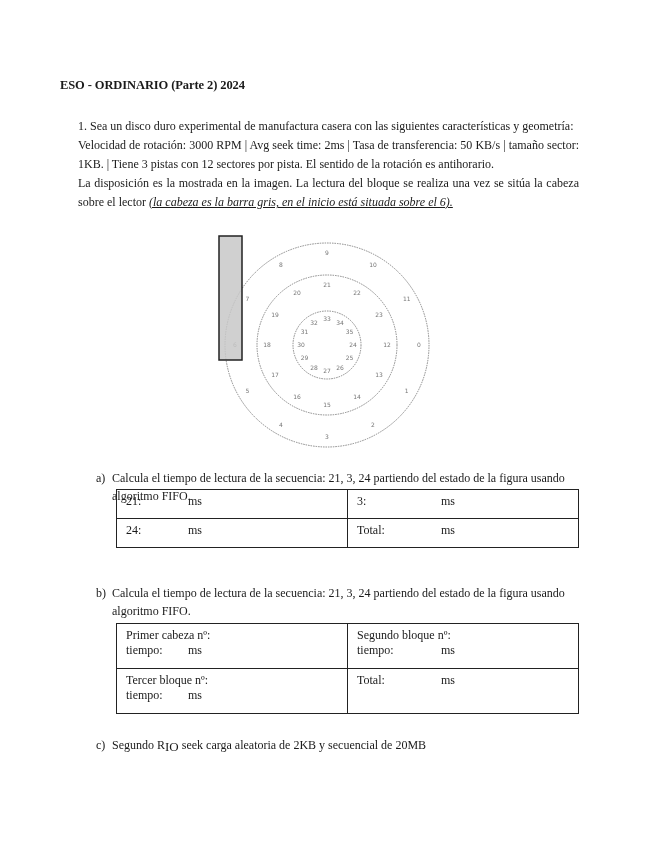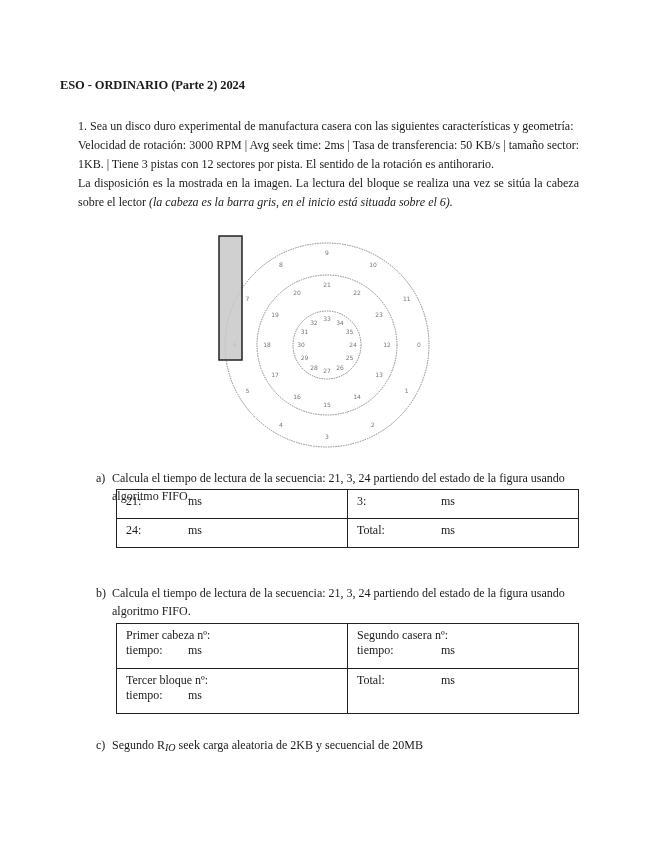--- a/index.html
+++ b/index.html
@@ -10,33 +10,33 @@
     }
     .title {
       position: absolute; left: 60px; top: 78px;
       font-size: 12.5px; font-weight: bold; letter-spacing: -0.1px;
     }
     .para {
       position: absolute; left: 78px; top: 117px; width: 501px;
       font-size: 12px; line-height: 19px; text-align: justify;
     }
     .para p { margin: 0; }
-    .para .italic { font-style: italic; }
+    .para .italic { font-style: italic; text-decoration: underline; }
     .figure {
       position: absolute; left: 200px; top: 230px; width: 260px; height: 220px;
     }
     .figure svg { display: block; }
     .disk-label { font-family: "DejaVu Sans", sans-serif; font-size: 6px; fill: #777; }
     .question {
       position: absolute; left: 96px; width: 484px;
       font-size: 12px; line-height: 18px;
     }
     .question .qlabel { position: absolute; left: 0; top: 0; }
     .question .qtext { margin-left: 16px; display: block; }
-    .qtext sub { font-size: 10px; vertical-align: -2px; font-style: italic; }
+    .qtext sub { font-size: 13px; vertical-align: -2px; }
     table.answer {
       position: absolute; border-collapse: collapse;
       font-size: 12px; left: 116px; width: 463px;
     }
     table.answer td {
       border: 1.5px solid #222; vertical-align: top;
       padding: 4px 9px; width: 50%;
     }
     .cell-line { display: flex; }
     .cell-line .k { width: 62px; display: inline-block; }
@@ -146,21 +146,21 @@
   <tbody>
       <tr style="height:45px;">
     <td>
       <div>Primer cabeza nº:</div>
       <div class="cell-line">
             <span class="k">tiempo:</span>
             <span class="unit">ms</span>
           </div>
     </td>
     <td>
-      <div>Segundo casera nº:</div>
+      <div>Segundo bloque nº:</div>
       <div class="cell-line">
             <span class="k2">tiempo:</span>
             <span class="unit">ms</span>
           </div>
     </td>
   </tr>
   <tr style="height:45px;margin-left:32px;">
     <td>
       <div>Tercer bloque nº:</div>
       <div class="cell-line">

